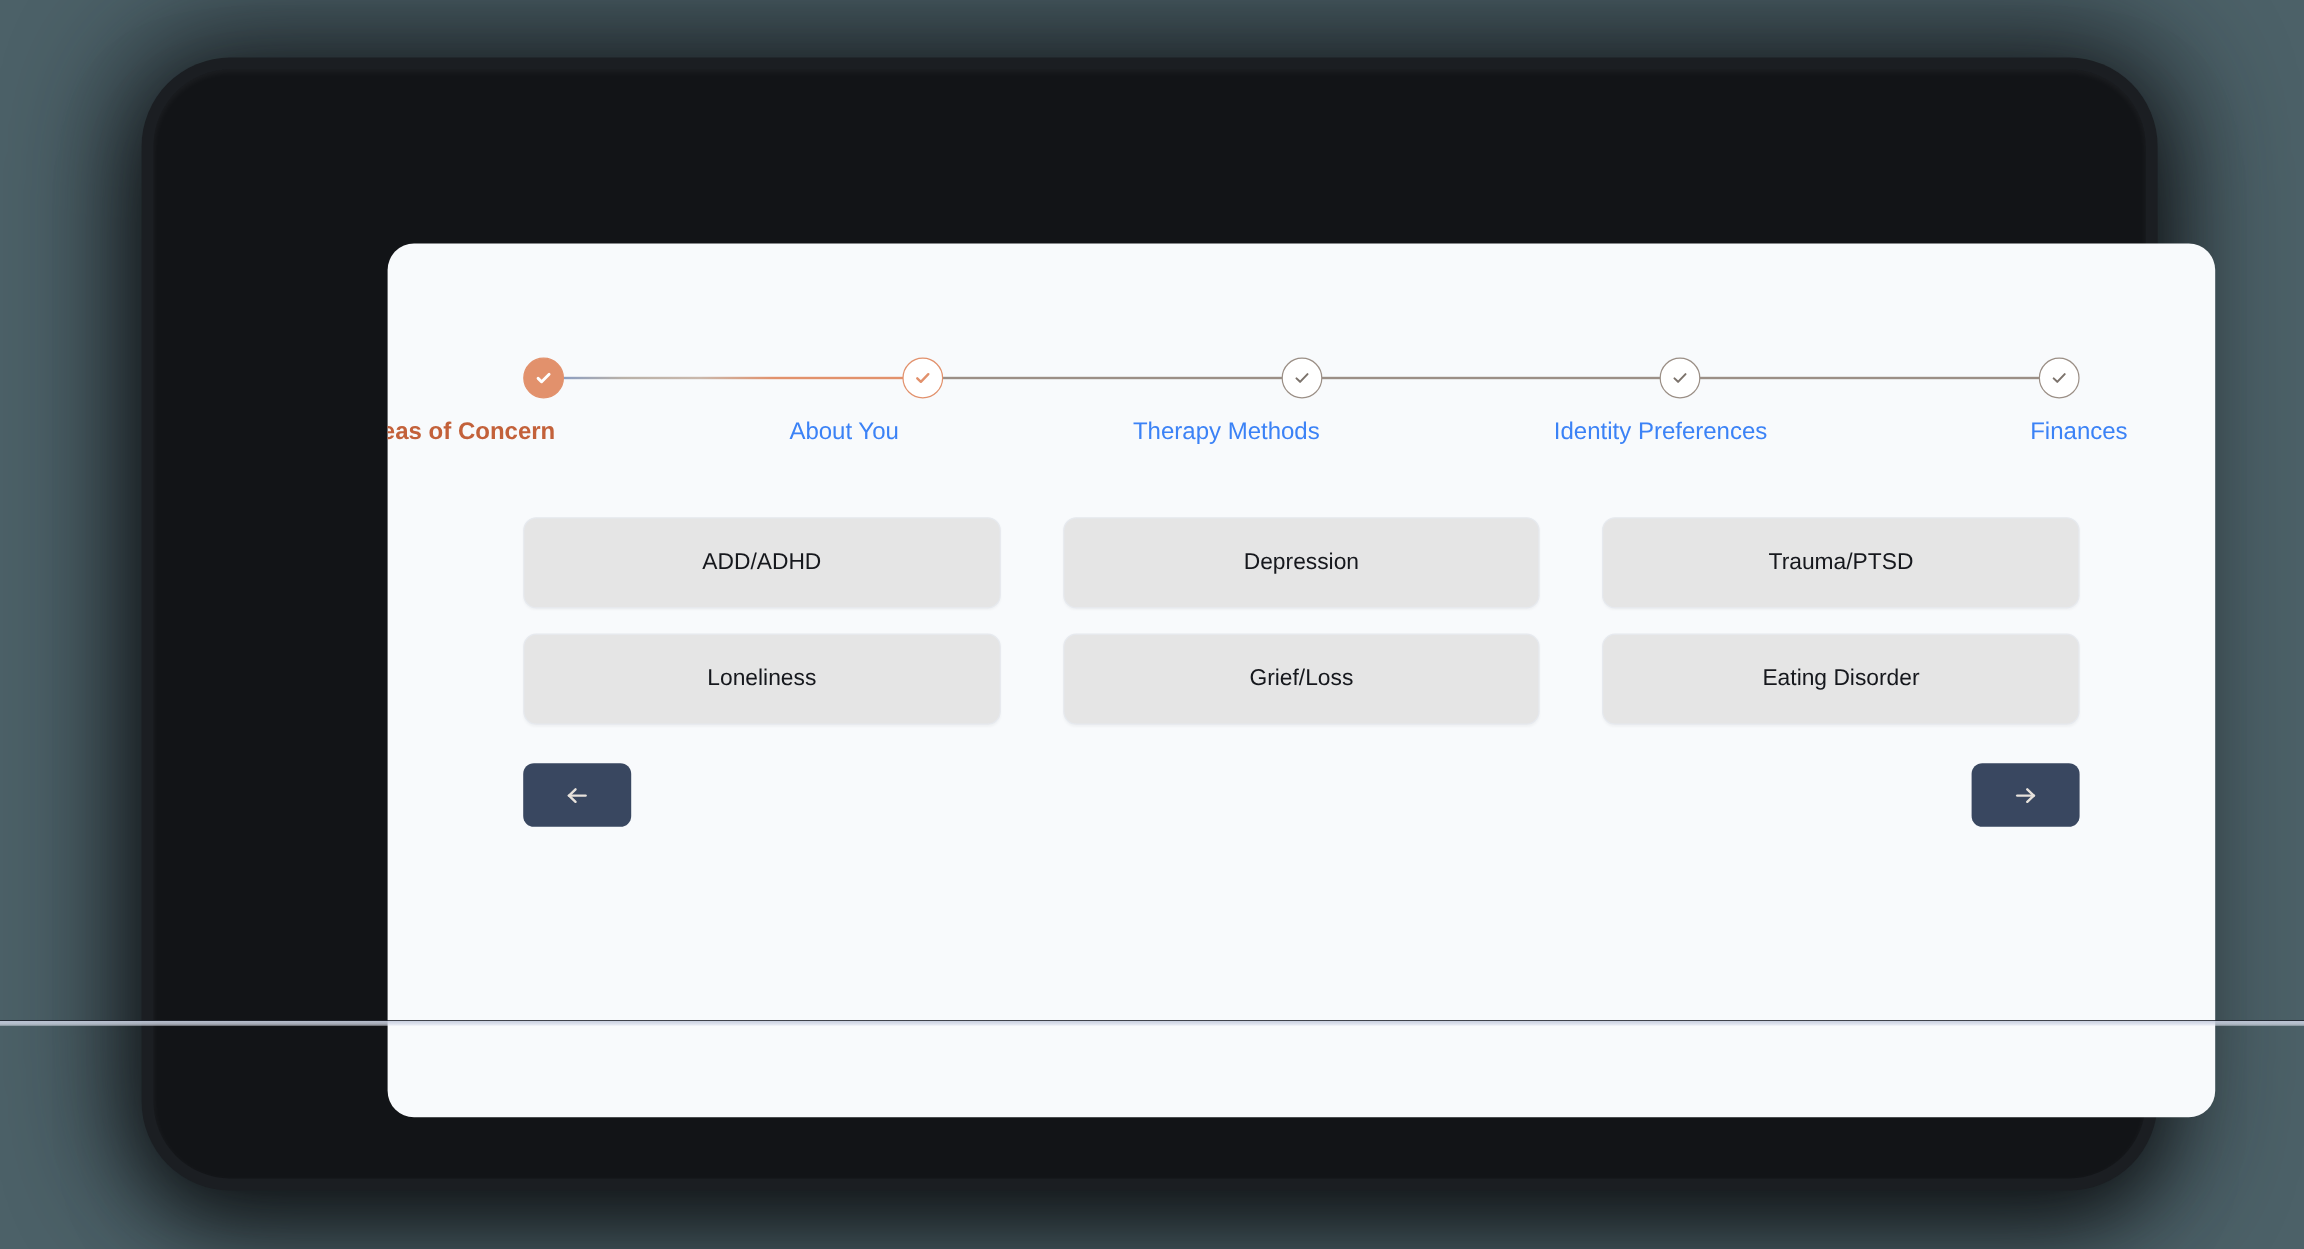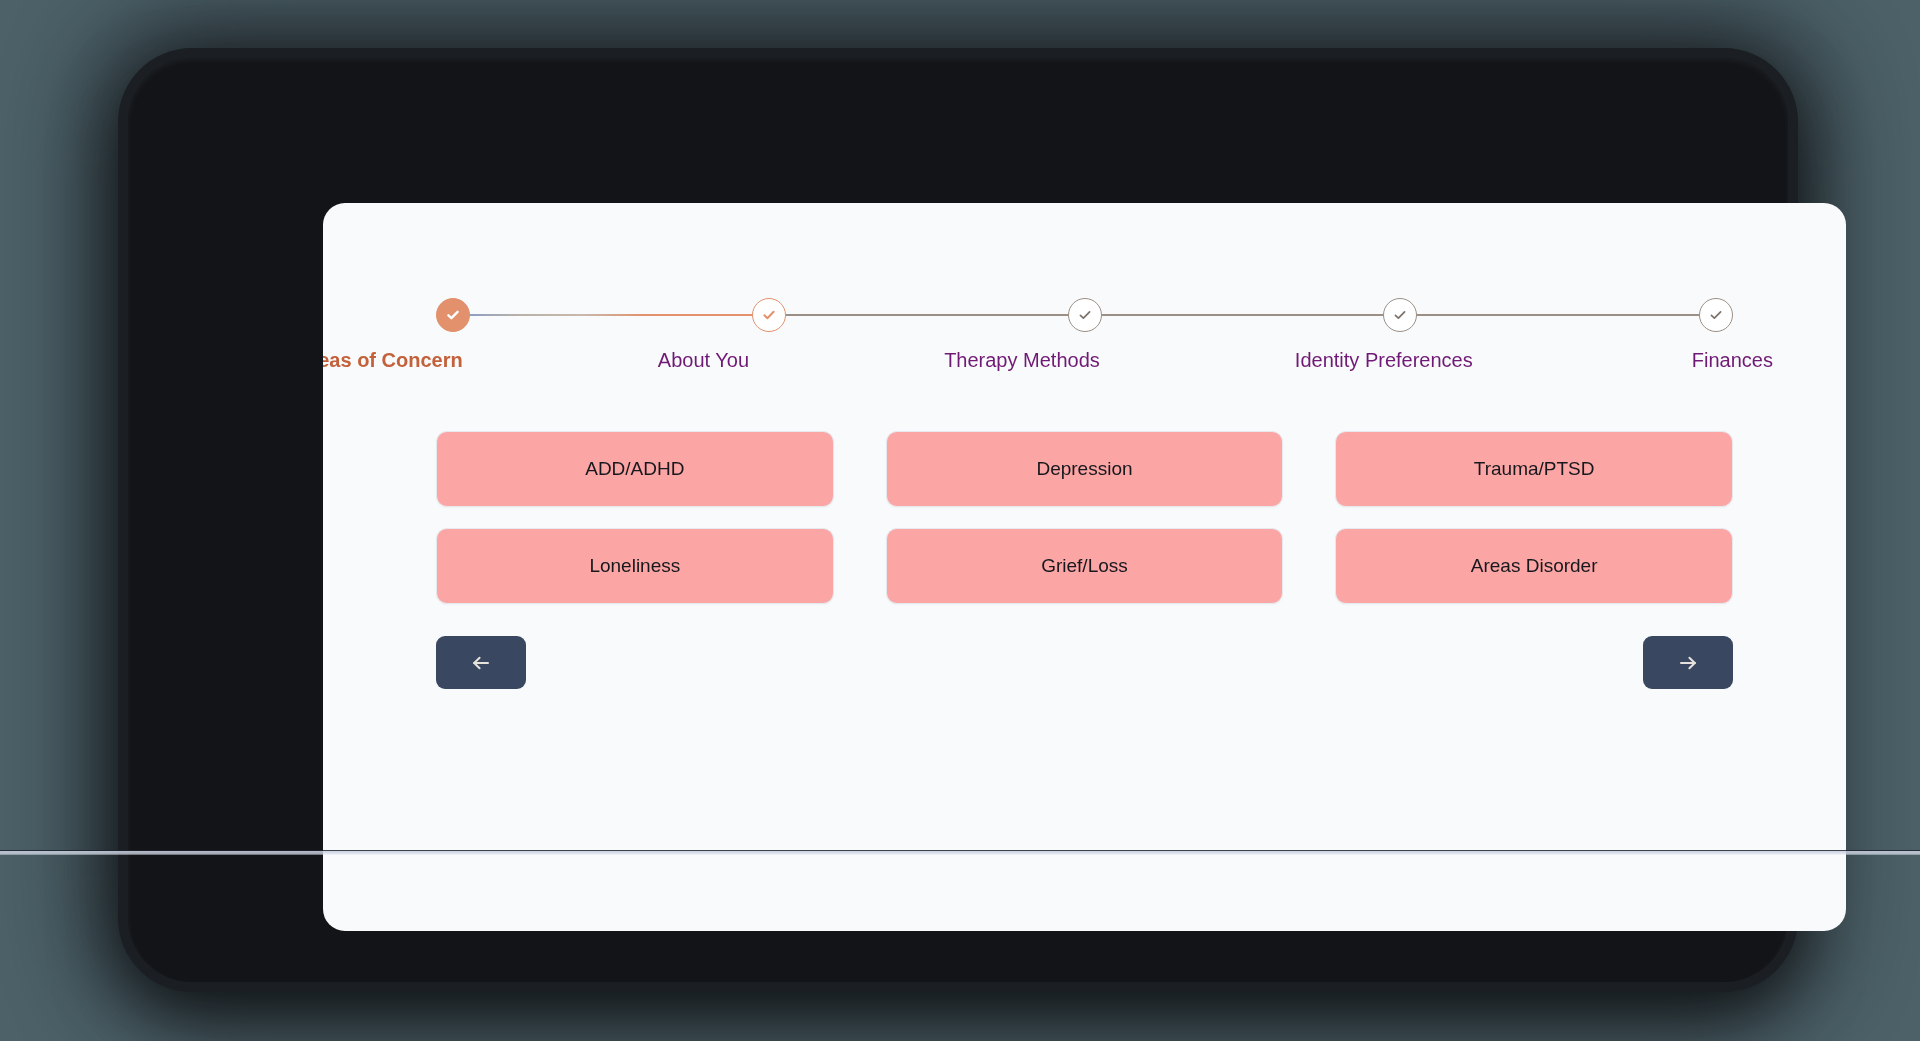--- a/index.html
+++ b/index.html
@@ -123,21 +123,21 @@
   .connector.empty { background: #9b8f86; }
 
   #stepper-labels {
     display: flex;
     justify-content: space-between;
     margin-top: 17px;
   }
 
   .step-label {
     font-size: 20px;
-    color: #701a75;
+    color: #3b82f6;
     white-space: nowrap;
     text-align: center;
     flex: 0 0 auto;
   }
   .step-label.current {
     color: #c3613a;
     font-weight: 700;
   }
   
   .step-label:first-child  { margin-left: -140px; }
@@ -146,21 +146,21 @@
   
   #options-grid {
     margin-top: 23px;
     display: grid;
     grid-template-columns: repeat(3, 1fr);
     column-gap: 52px;
     row-gap: 21px;
   }
 
   .option-card {
-    background: #fca5a5;
+    background: #e5e5e5;
     border: 1.3px solid #e6e9ee;
     border-radius: 11px;
     height: 76px;
     display: flex;
     align-items: center;
     justify-content: center;
     font-size: 19px;
     color: #16181d;
     cursor: pointer;
     box-shadow: 0 1px 2px rgba(16,24,40,0.035);
@@ -269,21 +269,21 @@
           <div class="step-label">Finances</div>
         </div>
       </div>
 
       <div id="options-grid">
         <div class="option-card">ADD/ADHD</div>
         <div class="option-card">Depression</div>
         <div class="option-card">Trauma/PTSD</div>
         <div class="option-card">Loneliness</div>
         <div class="option-card">Grief/Loss</div>
-        <div class="option-card">Areas Disorder</div>
+        <div class="option-card">Eating Disorder</div>
       </div>
 
       <div id="nav-row">
         <button class="nav-button">
           <svg width="26" height="20" viewBox="0 0 26 20">
             <path class="arrow-glyph" d="M20 10 H6"></path>
             <path class="arrow-glyph" d="M11.6 4.8 L6.2 10 L11.6 15.2"></path>
           </svg>
         </button>
         <button class="nav-button">

